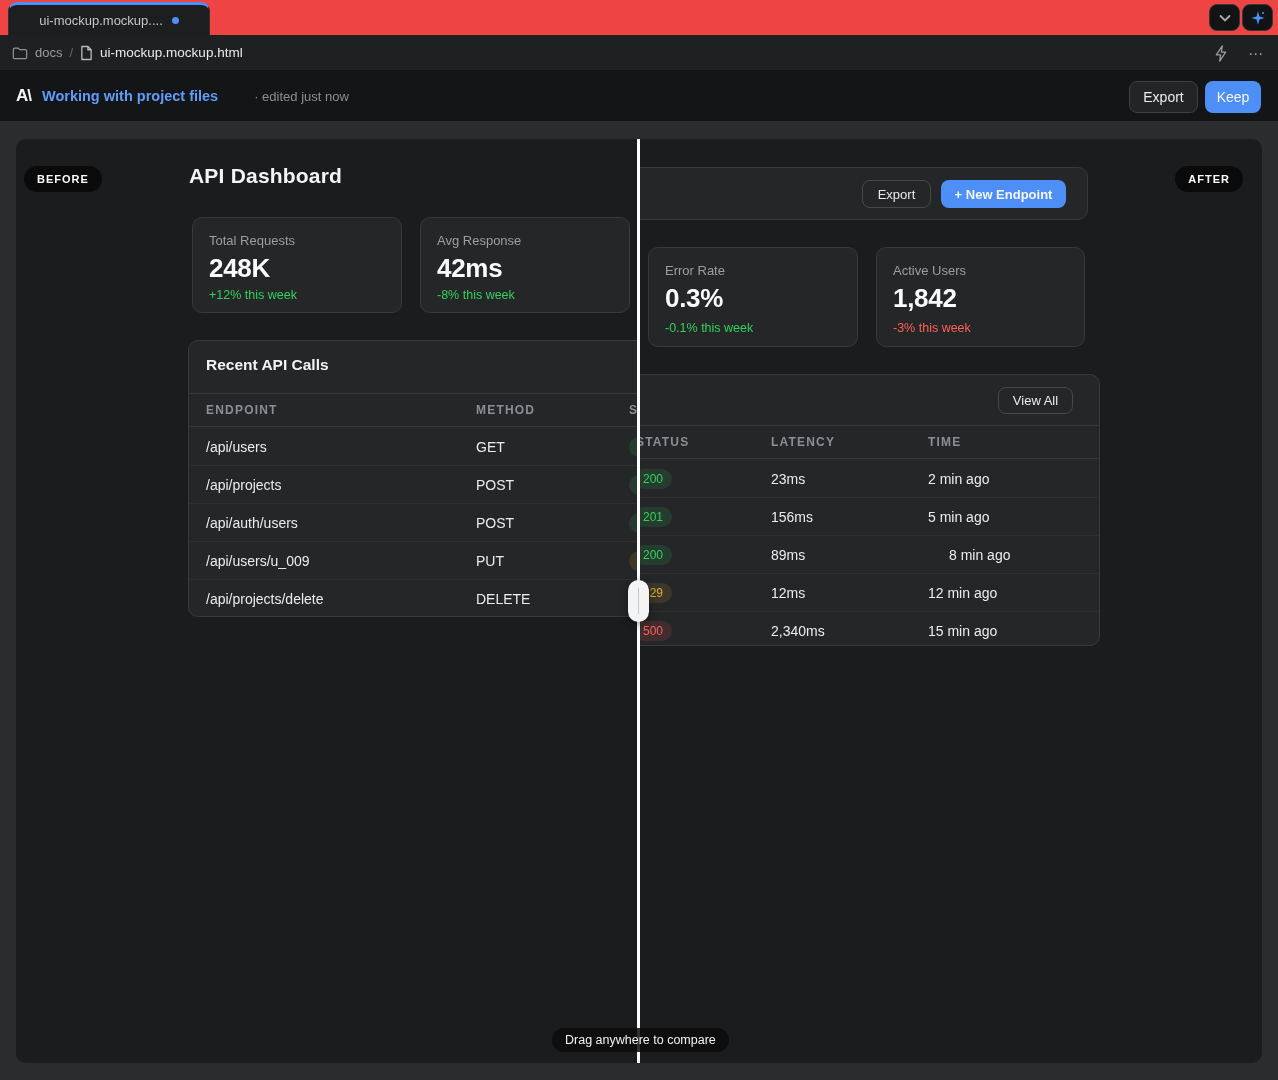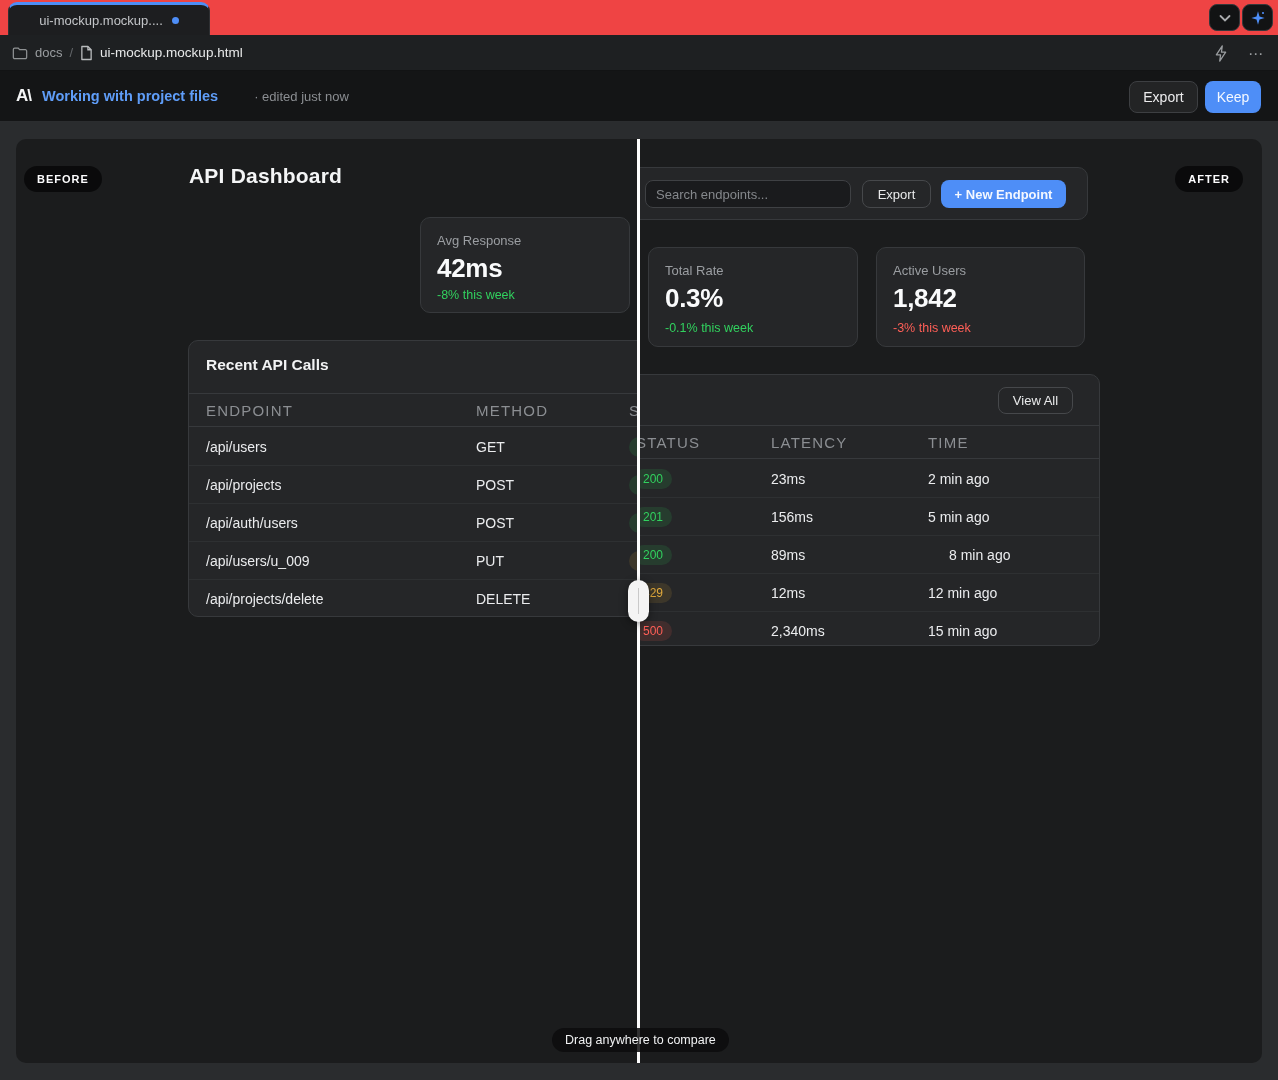--- a/index.html
+++ b/index.html
@@ -68,21 +68,21 @@
 
   .dash-title { position:absolute; left:173px; top:25px; font-size:21px; font-weight:700; color:#f4f5f6; letter-spacing:.2px; }
 
   .card { position:absolute; background:#252628; border:1px solid #37393c; border-radius:10px; }
   .stat-label { position:absolute; left:16px; top:15px; font-size:13px; color:#9b9ea2; }
   .stat-value { position:absolute; left:16px; top:35px; font-size:26px; font-weight:700; color:#fafbfc; letter-spacing:-.3px; }
   .stat-delta { position:absolute; left:16px; top:70px; font-size:12.5px; }
 
   .table-title { position:absolute; left:17px; top:15px; font-size:15.5px; font-weight:700; color:#f2f3f4; }
   .thead { position:absolute; left:0; right:0; height:34px; border-top:1px solid #37393c; border-bottom:1px solid #37393c; }
-  .thead span { position:absolute; top:50%; transform:translateY(-50%); font-size:15px; font-weight:400; letter-spacing:1.2px; color:#8b8e92; }
+  .thead span { position:absolute; top:50%; transform:translateY(-50%); font-size:12px; font-weight:700; letter-spacing:1.2px; color:#8b8e92; }
   .trow { position:absolute; left:0; right:0; height:38px; border-bottom:1px solid #2e3032; }
   .trow:last-child { border-bottom:none; }
   .cell { position:absolute; top:50%; transform:translateY(-50%); font-size:14px; color:#ebecee; }
   .badge {
     position:absolute; top:50%; transform:translateY(-50%);
     font-size:12px; font-weight:400; padding:4px 9px; border-radius:11px; line-height:1;
   }
   .c-green { color:#31d15e; } .badge.c-green { background:rgba(49,209,94,.13); }
   .c-yellow { color:#e2aa3c; } .badge.c-yellow { background:rgba(226,170,60,.13); }
   .c-red { color:#ff5f57; } .badge.c-red { background:rgba(255,95,87,.13); }
@@ -171,20 +171,25 @@
   <span class="head-edited">· edited just now</span>
   <div class="btn btn-revert">Export</div>
   <div class="btn btn-keep">Keep</div>
 </div>
 
 <div class="panel">
 
   <div class="pane pane-before">
     <div class="dash-title">API Dashboard</div>
 
+    <div class="card" style="left:176px;top:78px;width:210px;height:96px">
+      <div class="stat-label">Total Requests</div>
+      <div class="stat-value">248K</div>
+      <div class="stat-delta c-green">+12% this week</div>
+    </div>
     <div class="card" style="left:404px;top:78px;width:210px;height:96px">
       <div class="stat-label">Avg Response</div>
       <div class="stat-value">42ms</div>
       <div class="stat-delta c-green">-8% this week</div>
     </div>
 
     <div class="card" style="left:172px;top:201px;width:916px;height:277px">
       <div class="table-title">Recent API Calls</div>
       <div class="thead" style="top:52px">
         <span style="left:17px">ENDPOINT</span>
@@ -214,26 +219,25 @@
       <div class="trow" style="top:239px;border-bottom:none">
         <span class="cell" style="left:17px">/api/projects/delete</span>
         <span class="cell" style="left:287px">DELETE</span>
         <span class="badge c-red" style="left:440px">500</span>
       </div>
     </div>
   </div>
 
   <div class="pane pane-after">
     <div class="card" style="left:190px;top:28px;width:882px;height:53px"></div>
-    <input class="search-input" type="text" placeholder="Search endpoints..." style="">
     <div class="btn btn-outline abs" style="left:846px;top:41px;width:69px;height:28px">Export</div>
     <div class="btn btn-blue abs" style="left:925px;top:41px;width:125px;height:28px">+ New Endpoint</div>
 
     <div class="card" style="left:632px;top:108px;width:210px;height:100px">
-      <div class="stat-label">Total Rate</div>
+      <div class="stat-label">Error Rate</div>
       <div class="stat-value">0.3%</div>
       <div class="stat-delta c-green" style="top:73px">-0.1% this week</div>
     </div>
     <div class="card" style="left:860px;top:108px;width:209px;height:100px">
       <div class="stat-label">Active Users</div>
       <div class="stat-value">1,842</div>
       <div class="stat-delta c-red" style="top:73px">-3% this week</div>
     </div>
 
     <div class="card" style="left:190px;top:235px;width:894px;height:272px">

